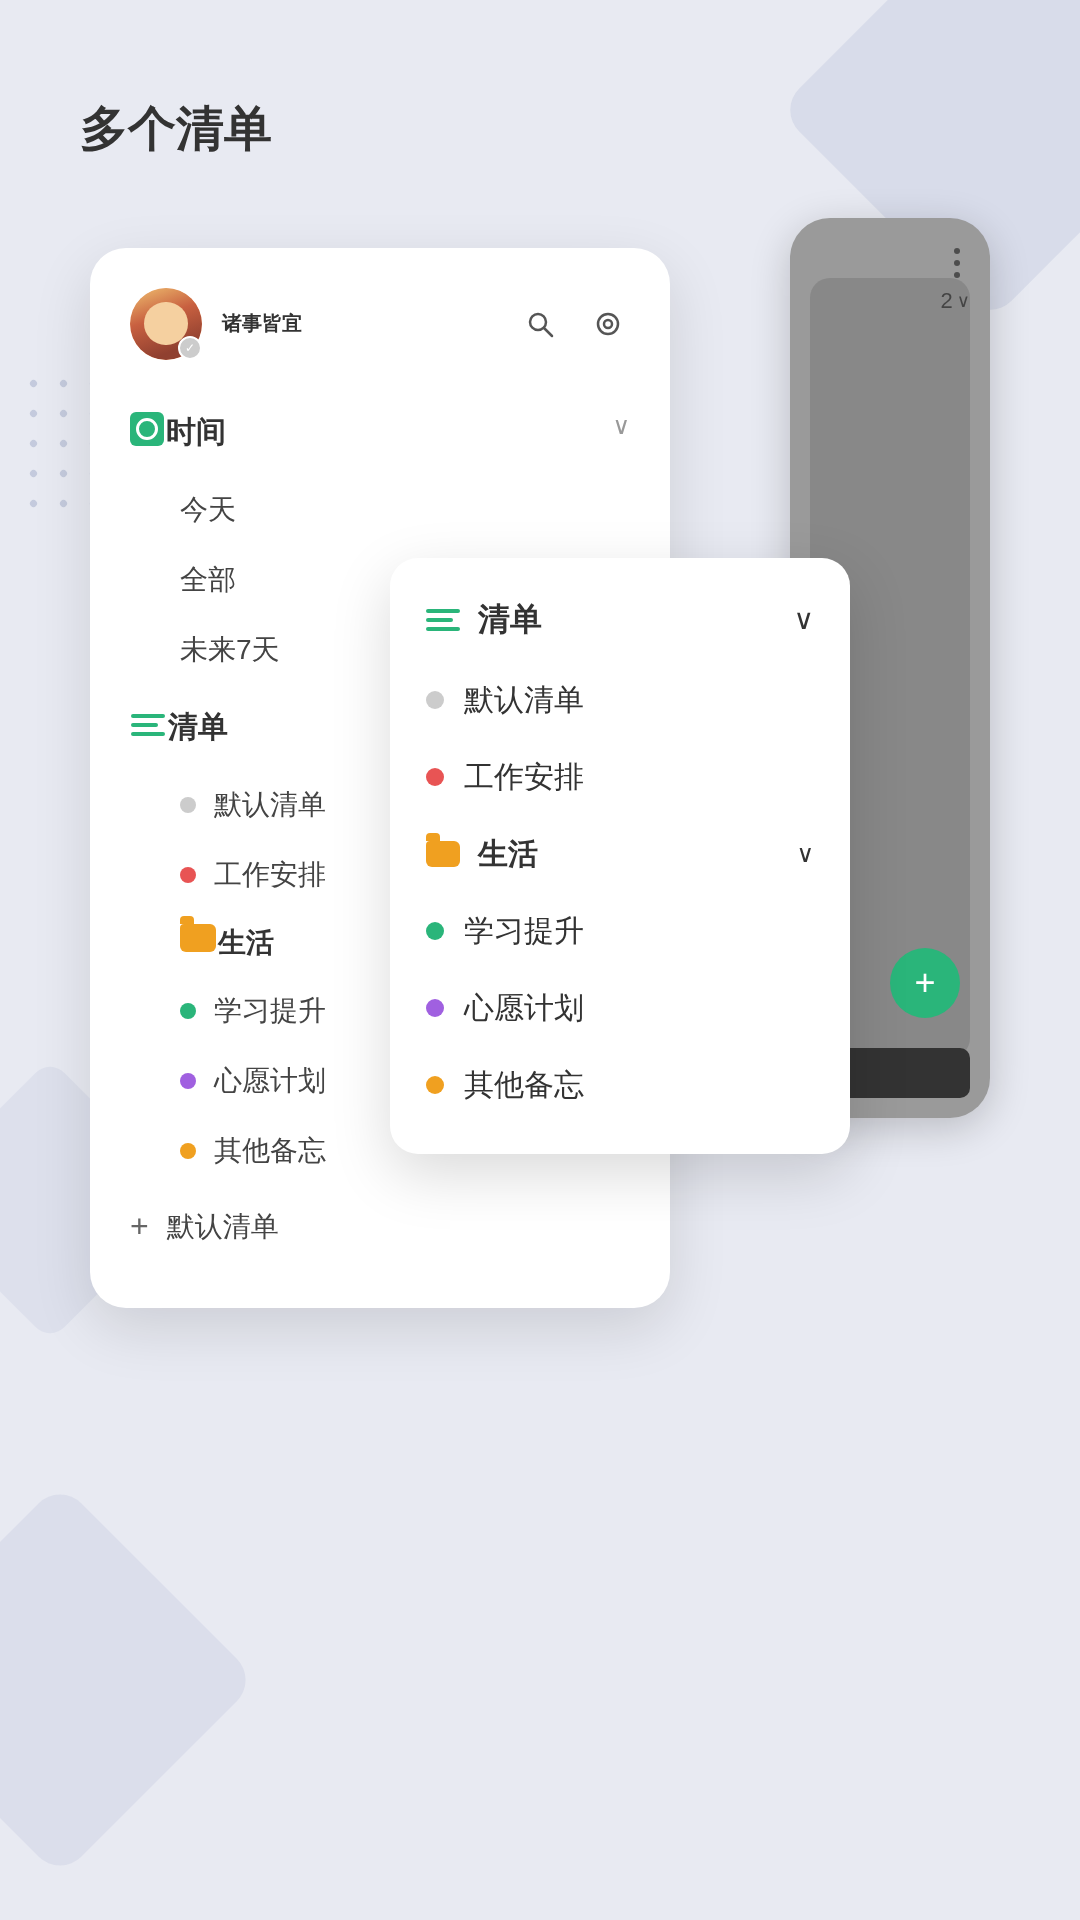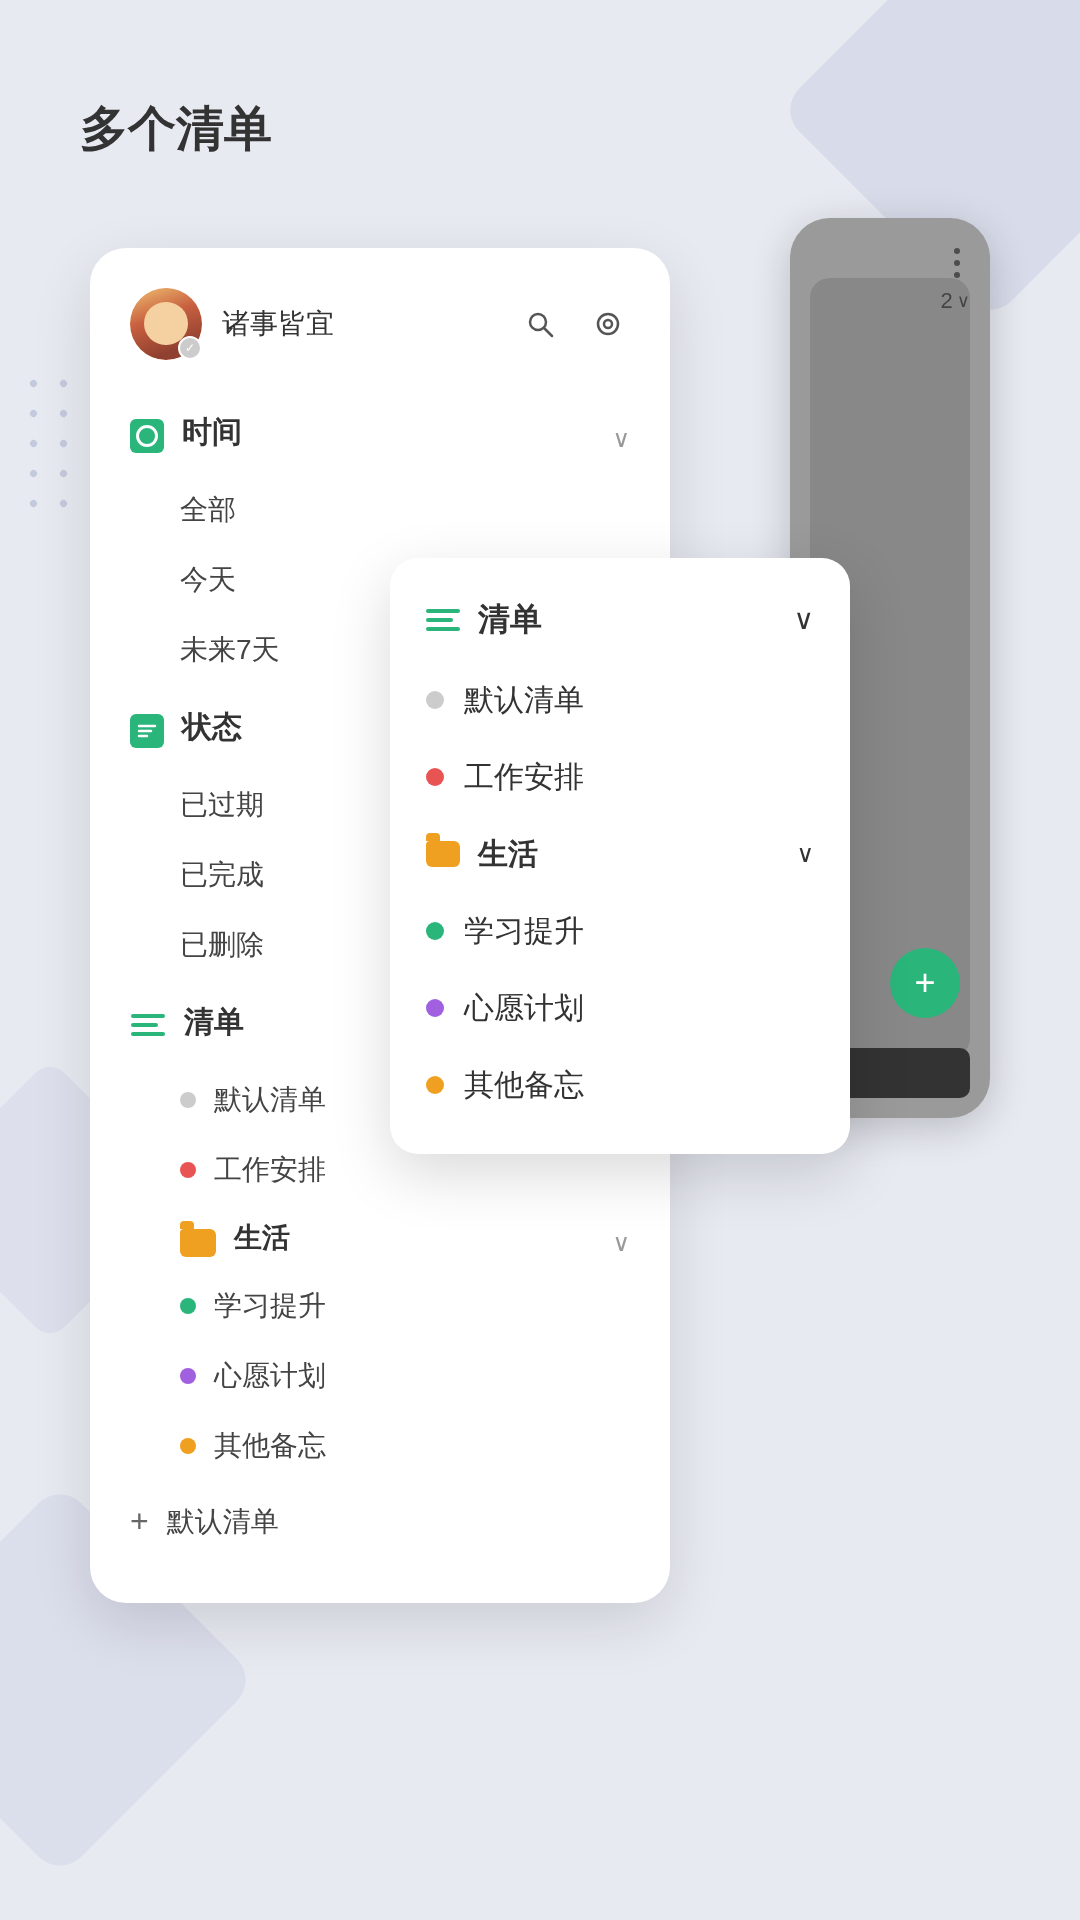--- a/index.html
+++ b/index.html
@@ -226,22 +226,22 @@
       display: flex;
       align-items: center;
       justify-content: center;
     }
     .avatar-badge::after {
       content: '✓';
       font-size: 12px;
       color: white;
     }
     .username {
-      font-size: 28px;
-      font-weight: 400;
+      font-size: 20px;
+      font-weight: 700;
       color: #333;
     }
     .sidebar-icons {
       margin-left: auto;
       display: flex;
       gap: 24px;
       align-items: center;
     }
     .sidebar-icon-btn {
       width: 44px;
@@ -253,23 +253,23 @@
       font-size: 28px;
       cursor: pointer;
     }
 
     
     .sidebar-section {
       padding: 0;
     }
     .section-header {
       display: flex;
-      align-items: flex-end;
+      align-items: flex-start;
       padding: 22px 40px;
-      gap: 18px;
+      gap: 2px;
     }
     .section-icon {
       width: 36px;
       height: 36px;
       display: flex;
       align-items: center;
       justify-content: center;
     }
     .section-title {
       font-size: 30px;
@@ -533,49 +533,30 @@
 
     <div class="sidebar-section">
       <div class="section-header">
         <div class="section-icon time-icon">
           <div class="time-icon-inner"></div>
         </div>
         <span class="section-title">时间</span>
         <span class="chevron">∨</span>
       </div>
       <div class="sidebar-item">
+        <span>今天</span>
+      </div>
+      <div class="sidebar-item">
         <span>全部</span>
       </div>
       <div class="sidebar-item">
-        <span>今天</span>
-      </div>
-      <div class="sidebar-item">
         <span>未来7天</span>
       </div>
     </div>
 
-    <div class="sidebar-section">
-      <div class="section-header">
-        <div class="section-icon status-icon">
-          <svg width="22" height="22" viewBox="0 0 22 22" fill="none">
-            <path d="M3 6h16M3 11h12M3 16h8" stroke="white" stroke-width="2.5" stroke-linecap="round"></path>
-          </svg>
-        </div>
-        <span class="section-title">状态</span>
-      </div>
-      <div class="sidebar-item">
-        <span>已过期</span>
-      </div>
-      <div class="sidebar-item">
-        <span>已完成</span>
-      </div>
-      <div class="sidebar-item">
-        <span>已删除</span>
-      </div>
-    </div>
 
     <div class="sidebar-section">
       <div class="section-header">
         <div class="section-icon">
           <div class="list-icon-wrap">
             <div class="list-icon-line"></div>
             <div class="list-icon-line"></div>
             <div class="list-icon-line"></div>
           </div>
         </div>

